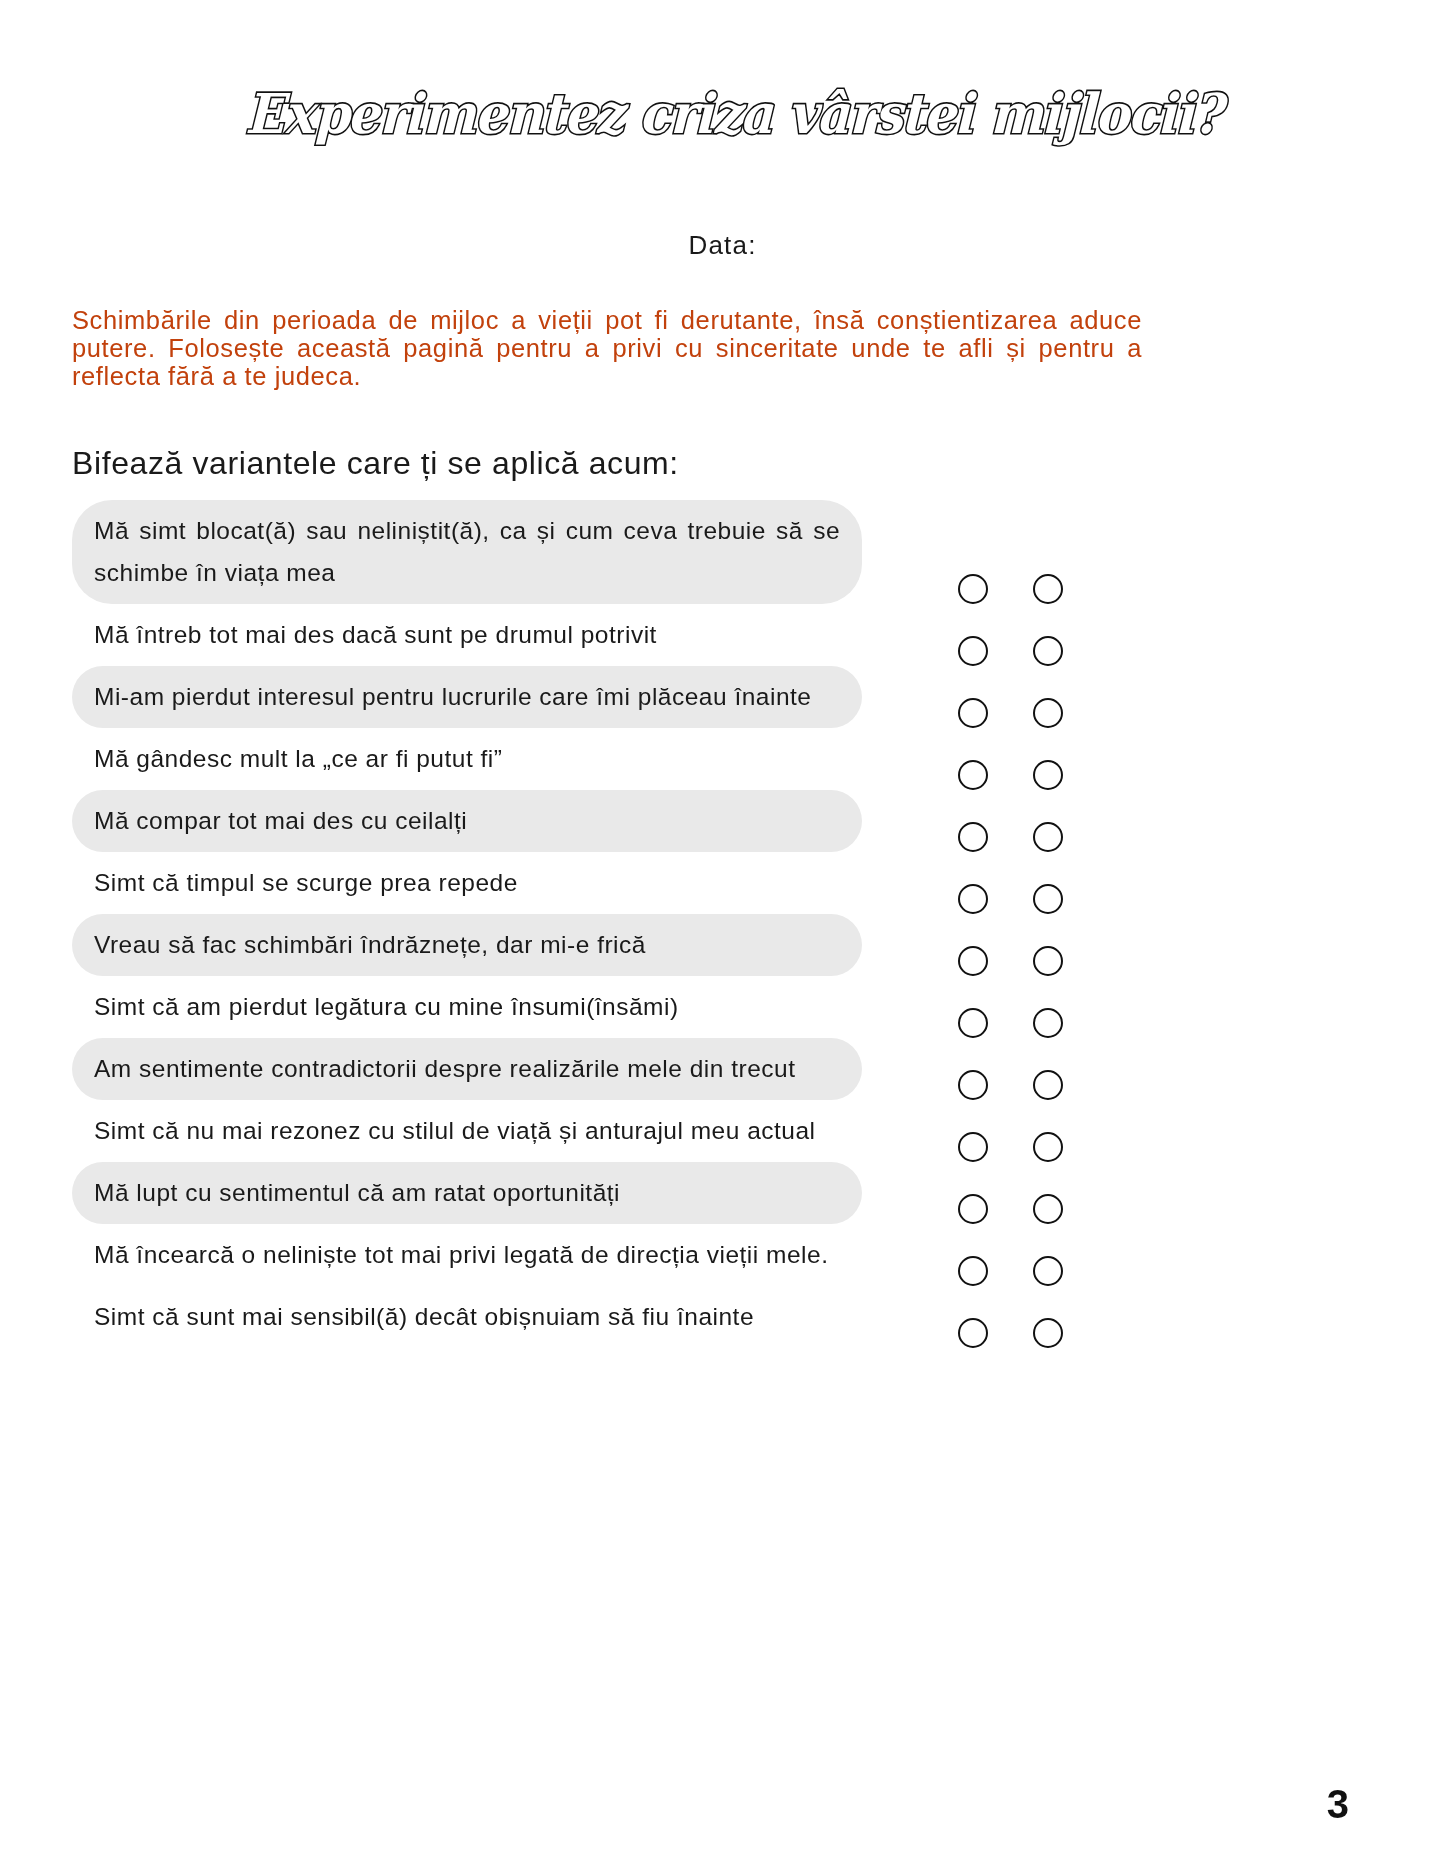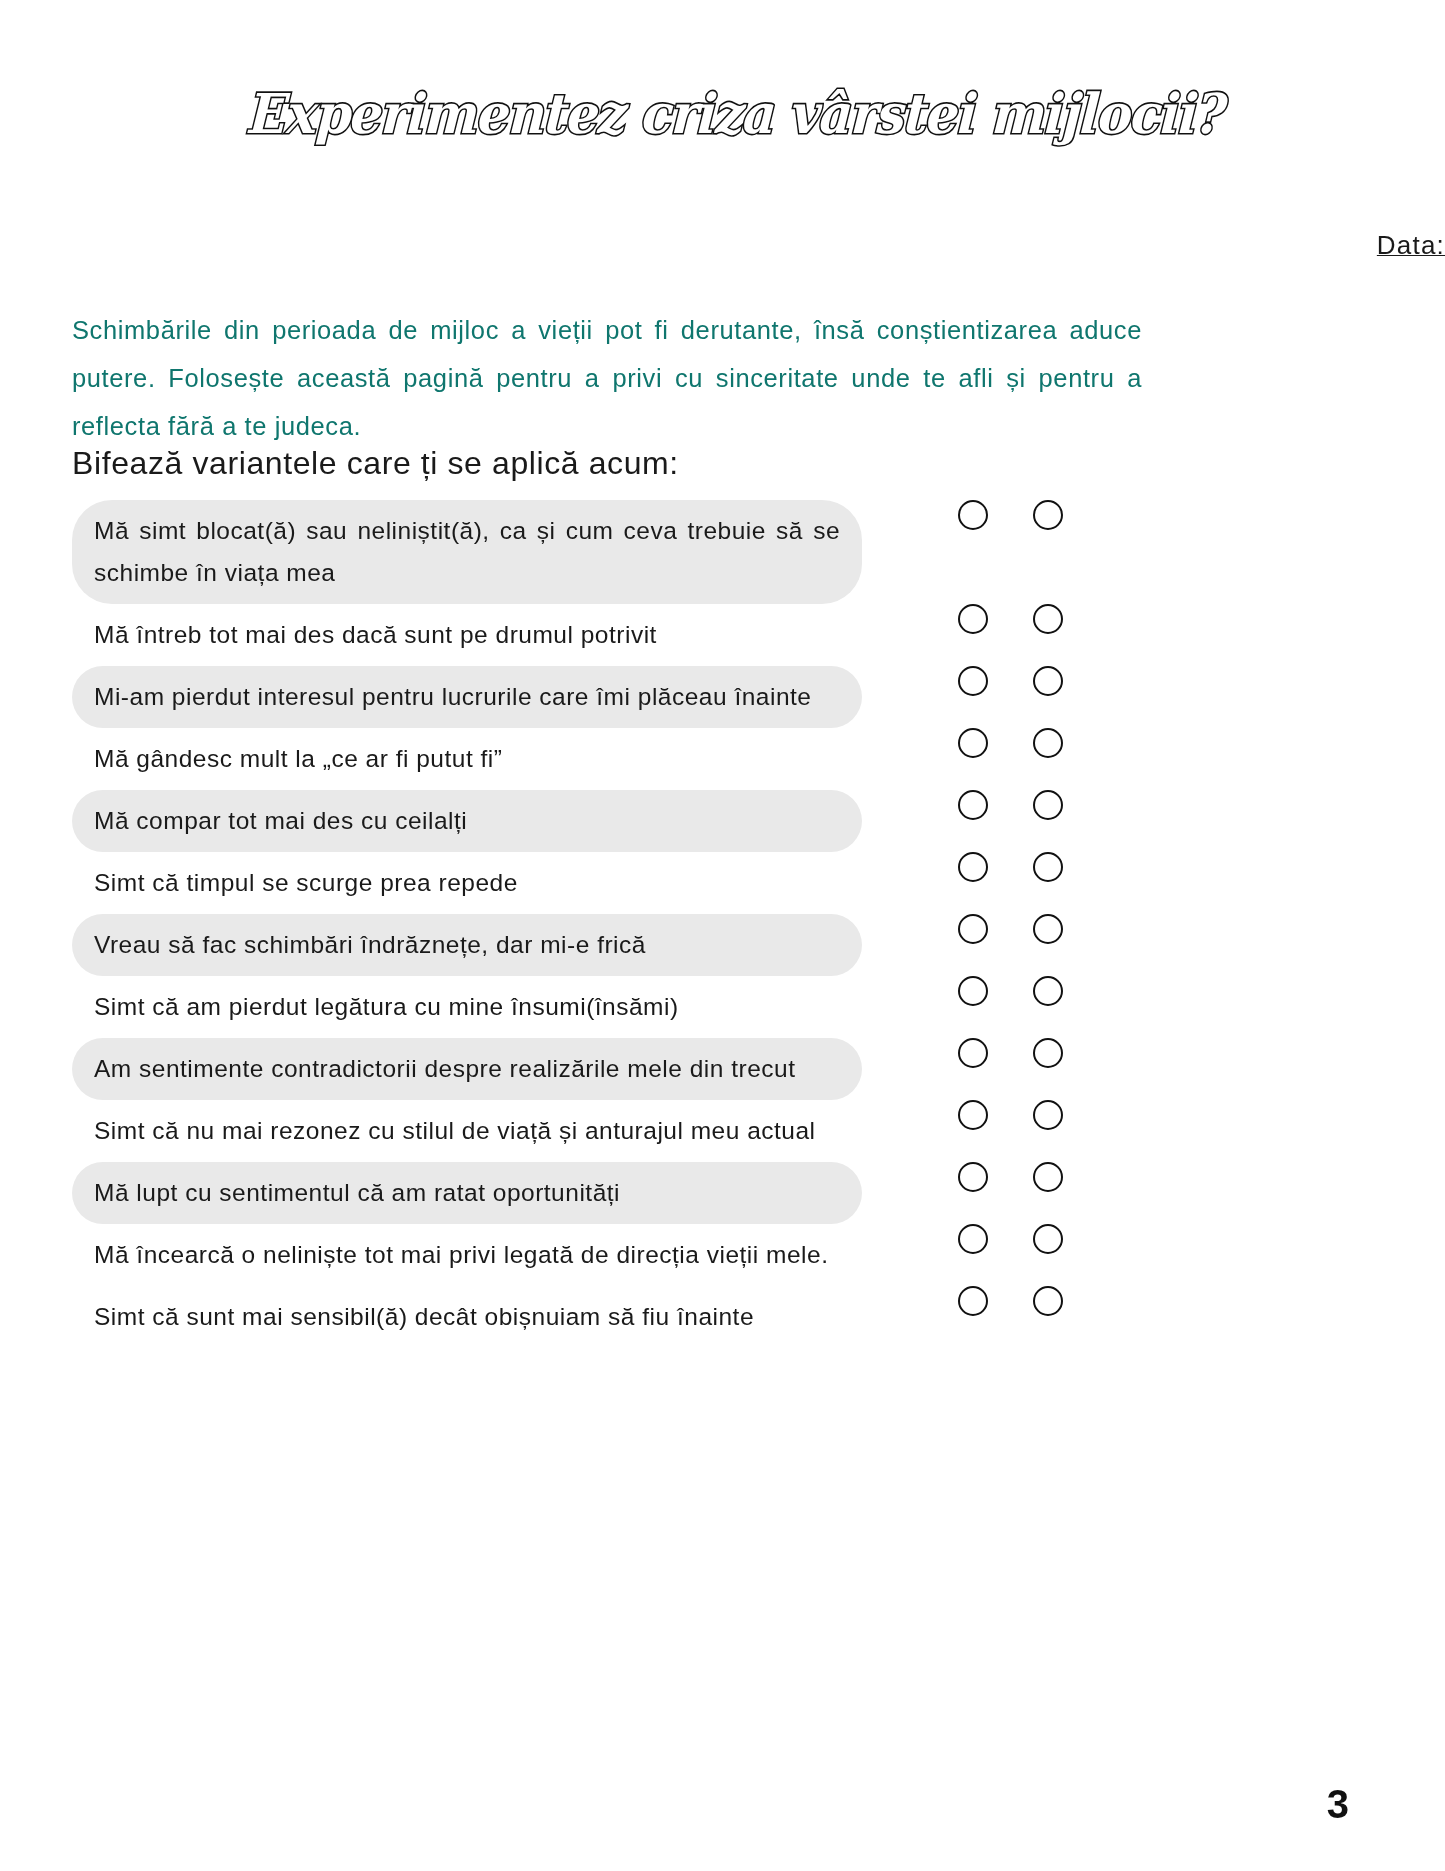--- a/index.html
+++ b/index.html
@@ -46,42 +46,41 @@
     transform-origin: center;
     white-space: nowrap;
   }
 
   
   .data-line {
     position: absolute;
     left: 0;
     right: 0;
     top: 230px;
-    text-align: right;
-    text-decoration: underline;
+    text-align: center;
   }
   .data-label {
     font-family: "Liberation Sans", sans-serif;
     font-size: 26px;
     letter-spacing: 1.2px;
     color: #1a1a1a;
   }
 
   
   .intro {
     position: absolute;
     left: 72px;
     top: 306px;
     width: 1070px;
     font-size: 25.5px;
-    line-height: 48px;
+    line-height: 28px;
     text-align: justify;
     text-justify: inter-word;
     letter-spacing: 0.6px;
-    color: #0f766e;
+    color: #c2410c;
   }
   .intro .lastline {
     text-align: left;
   }
   .prompt {
     position: absolute;
     left: 72px;
     top: 442px;
     width: 1070px;
     font-size: 32px;
@@ -93,21 +92,21 @@
   
   .qlist {
     position: absolute;
     left: 72px;
     top: 500px;
     width: 1305px;
   }
   .qrow {
     position: relative;
     display: flex;
-    align-items: flex-start;
+    align-items: flex-end;
     width: 100%;
     min-height: 56px;
   }
   .qtext-cell {
     width: 790px;
     flex: 0 0 790px;
     display: flex;
     align-items: center;
   }
   .qtext {

